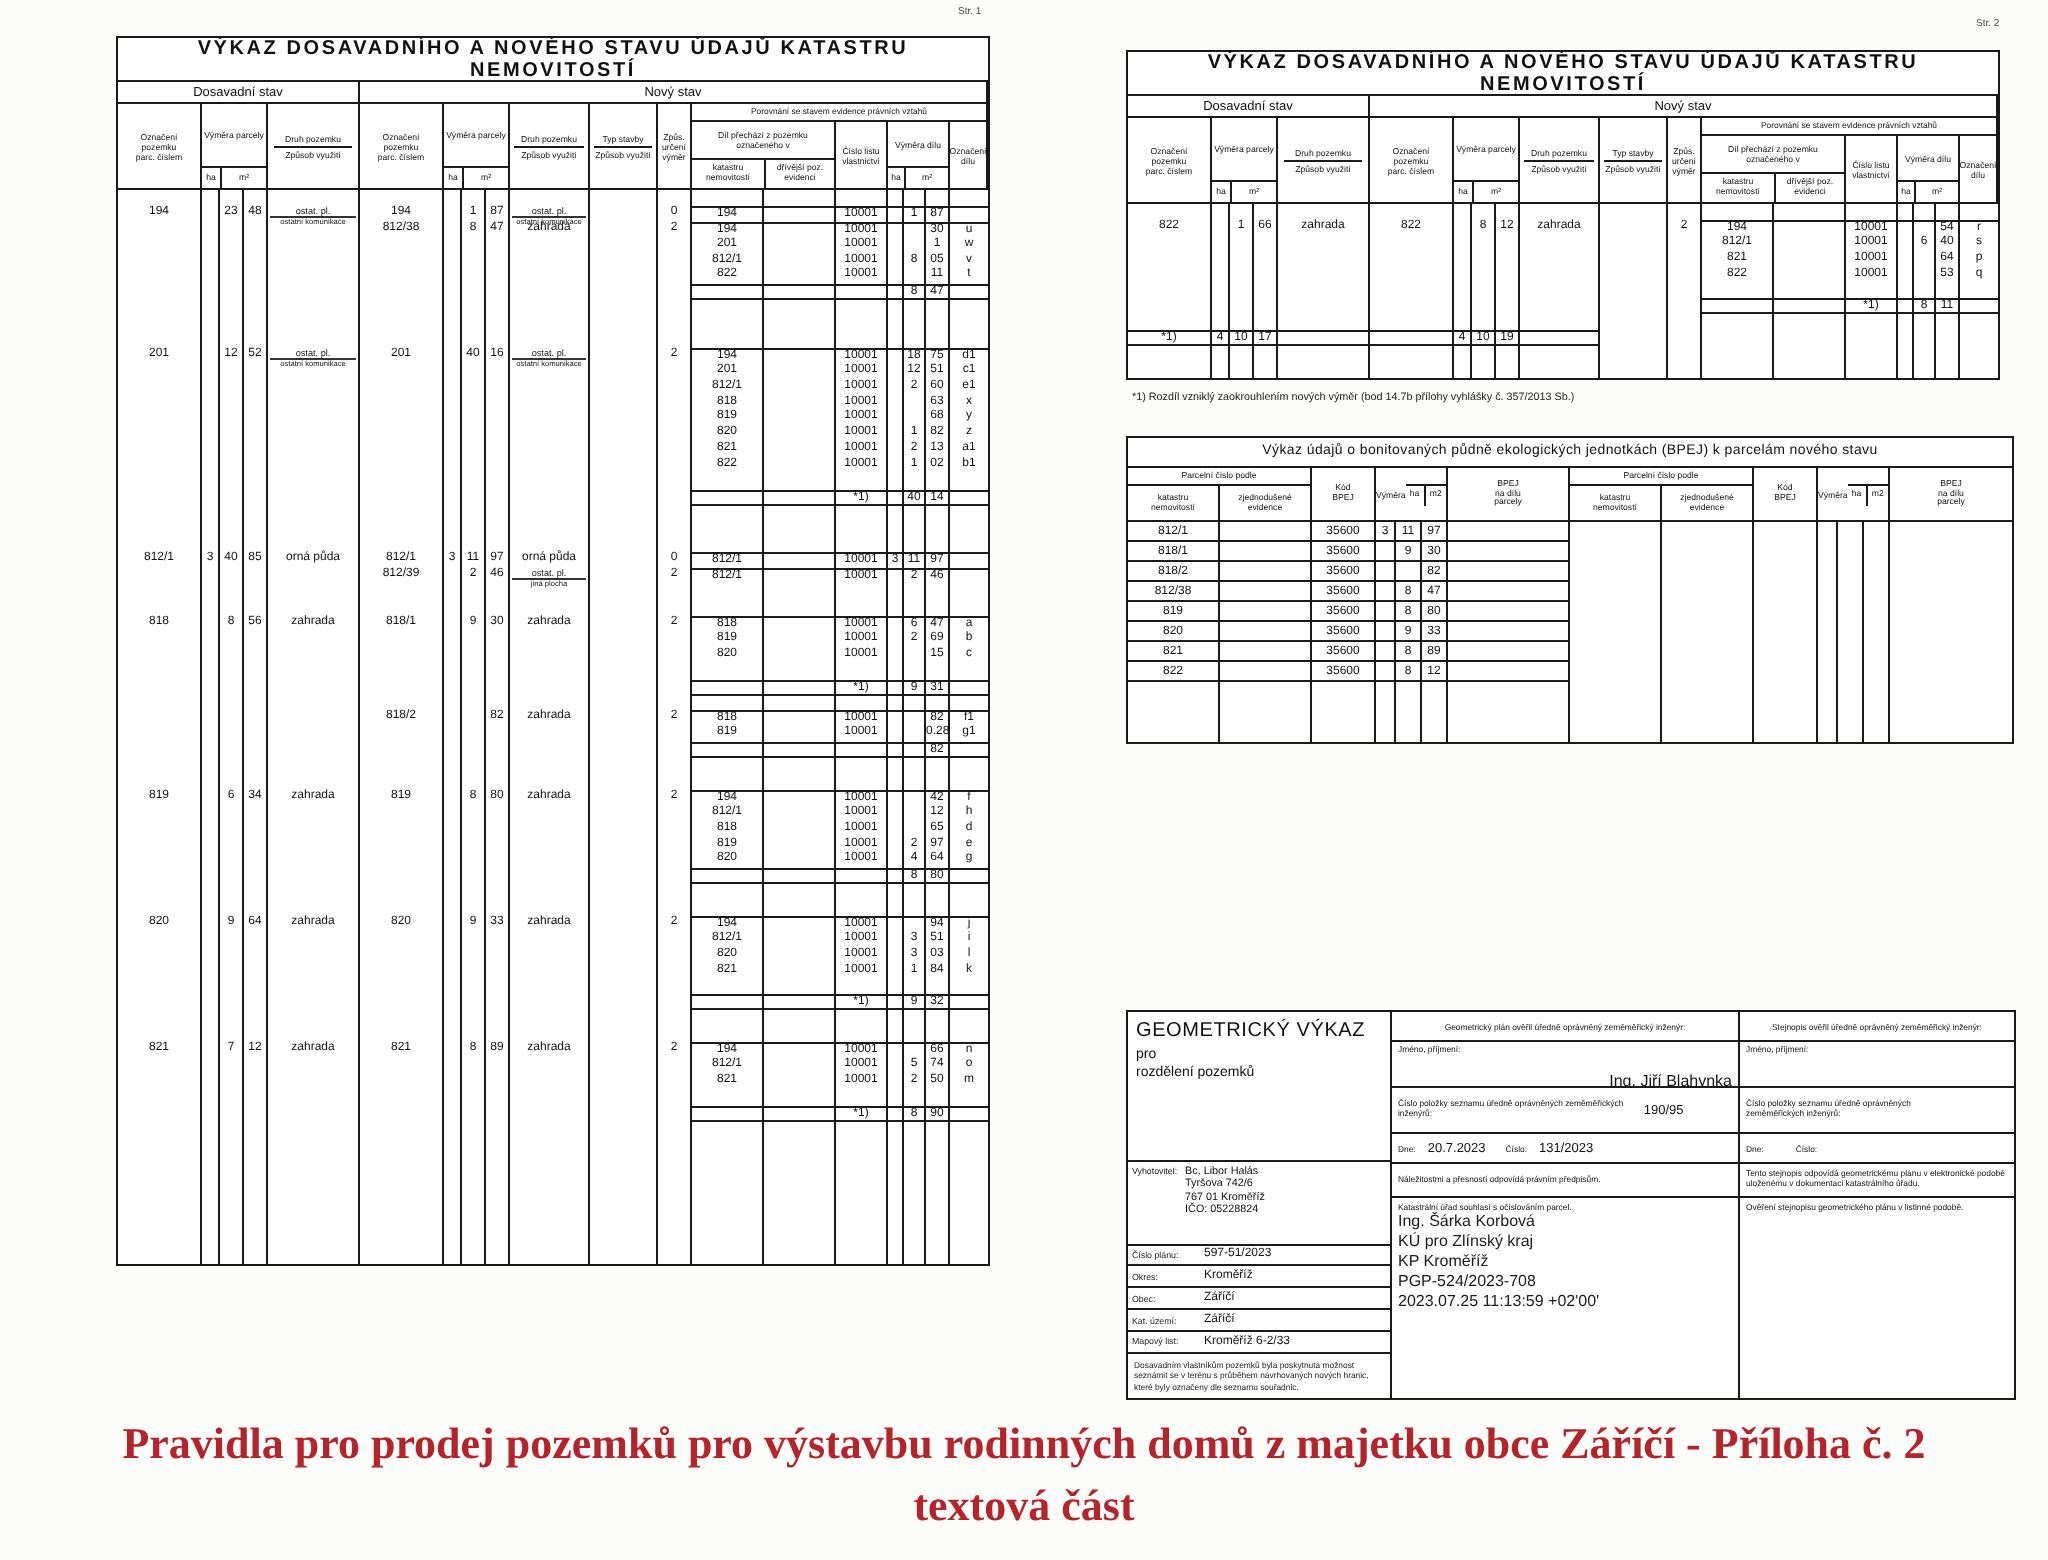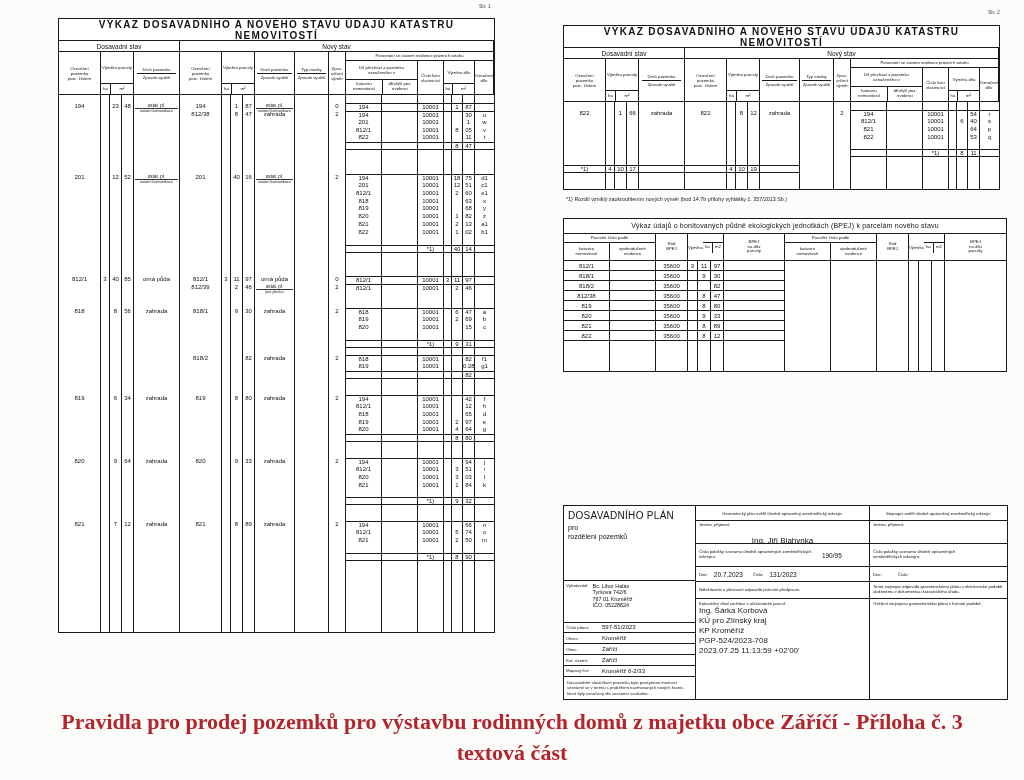--- a/index.html
+++ b/index.html
@@ -63,21 +63,21 @@
   .gp-title .t3{font-size:7px;margin-top:2px}
   .gp-vyh{height:42px;padding:2px;font-size:4.4px;display:flex}
   .gp-vyh .val{font-size:5.4px;line-height:6.4px;white-space:pre-line;margin-left:4px}
   .gp-field{height:11px;display:flex;align-items:center;font-size:4.4px;padding:0 2px}
   .gp-field .fl{width:36px;color:#222}
   .gp-field .fv{font-size:6px}
   .gp-note{flex:1;font-size:4.2px;line-height:5.4px;padding:3px;color:#222}
   .gp-h{height:15px;display:flex;align-items:center;justify-content:center;font-size:4.2px;text-align:center;padding:0 2px}
   .gp-name{height:23px;padding:1px 3px;position:relative}
   .gp-name .lab{font-size:4.2px}
-  .gp-name .nm{font-size:8px;text-align:center;margin-top:9px}
+  .gp-name .nm{font-size:8px;text-align:right;margin-top:9px}
   .gp-list{height:23px;padding:1px 3px;display:flex;align-items:center}
   .gp-list .lab{font-size:4.2px;line-height:4.8px;width:70%}
   .gp-list .v{font-size:6.5px;margin-left:6px}
   .gp-date{height:15px;display:flex;align-items:center;padding:0 3px;font-size:4.2px}
   .gp-date .v{font-size:6.5px;margin:0 10px 0 6px}
   .gp-legal{height:17px;display:flex;align-items:center;font-size:4.2px;padding:0 3px;line-height:4.8px}
   .gp-stamp{flex:1;padding:2px 3px}
   .gp-stamp .lab{font-size:4.2px}
   .gp-stamp .st{font-size:8px;line-height:10px;white-space:pre-line;margin-top:0;color:#1b1b1b}
   .gp-paraC{flex:1;font-size:4.2px;line-height:5px;padding:2px 3px}
@@ -2434,21 +2434,21 @@
     <div class="bc bx9"></div>
     <div class="bc bx10"></div>
     <div class="bc bx11"></div>
     <div class="bc bx12"></div>
     <div class="bc bx13"></div>
   </div>
 
 <div id="gp">
   <div class="colA">
     <div class="gp-title bbx">
-      <div class="t1">DOSAVADNÍHO PLÁN</div>
+      <div class="t1">GEOMETRICKÝ VÝKAZ</div>
       <div class="t2">pro</div>
       <div class="t3">rozdělení pozemků</div>
     </div>
     <div class="gp-vyh bbx">
       <span>Vyhotovitel:</span>
       <span class="val">Bc. Libor Halás
 Tyršova 742/6
 767 01 Kroměříž
 IČO: 05228824</span>
     </div>
@@ -2513,13 +2513,13 @@
     <div class="gp-date bbx">
       <span>Dne:</span>
       <span class="v"></span>
       <span>Číslo:</span>
     </div>
     <div class="gp-legal bbx">Tento stejnopis odpovídá geometrickému plánu v elektronické podobě uloženému v dokumentaci katastrálního úřadu.</div>
     <div class="gp-paraC">Ověření stejnopisu geometrického plánu v listinné podobě.</div>
   </div>
 </div>
 
-<div id="cap">Pravidla pro prodej pozemků pro výstavbu rodinných domů z majetku obce Záříčí - Příloha č. 3 textová část</div>
+<div id="cap">Pravidla pro prodej pozemků pro výstavbu rodinných domů z majetku obce Záříčí - Příloha č. 2 textová část</div>
 
 </body></html>

